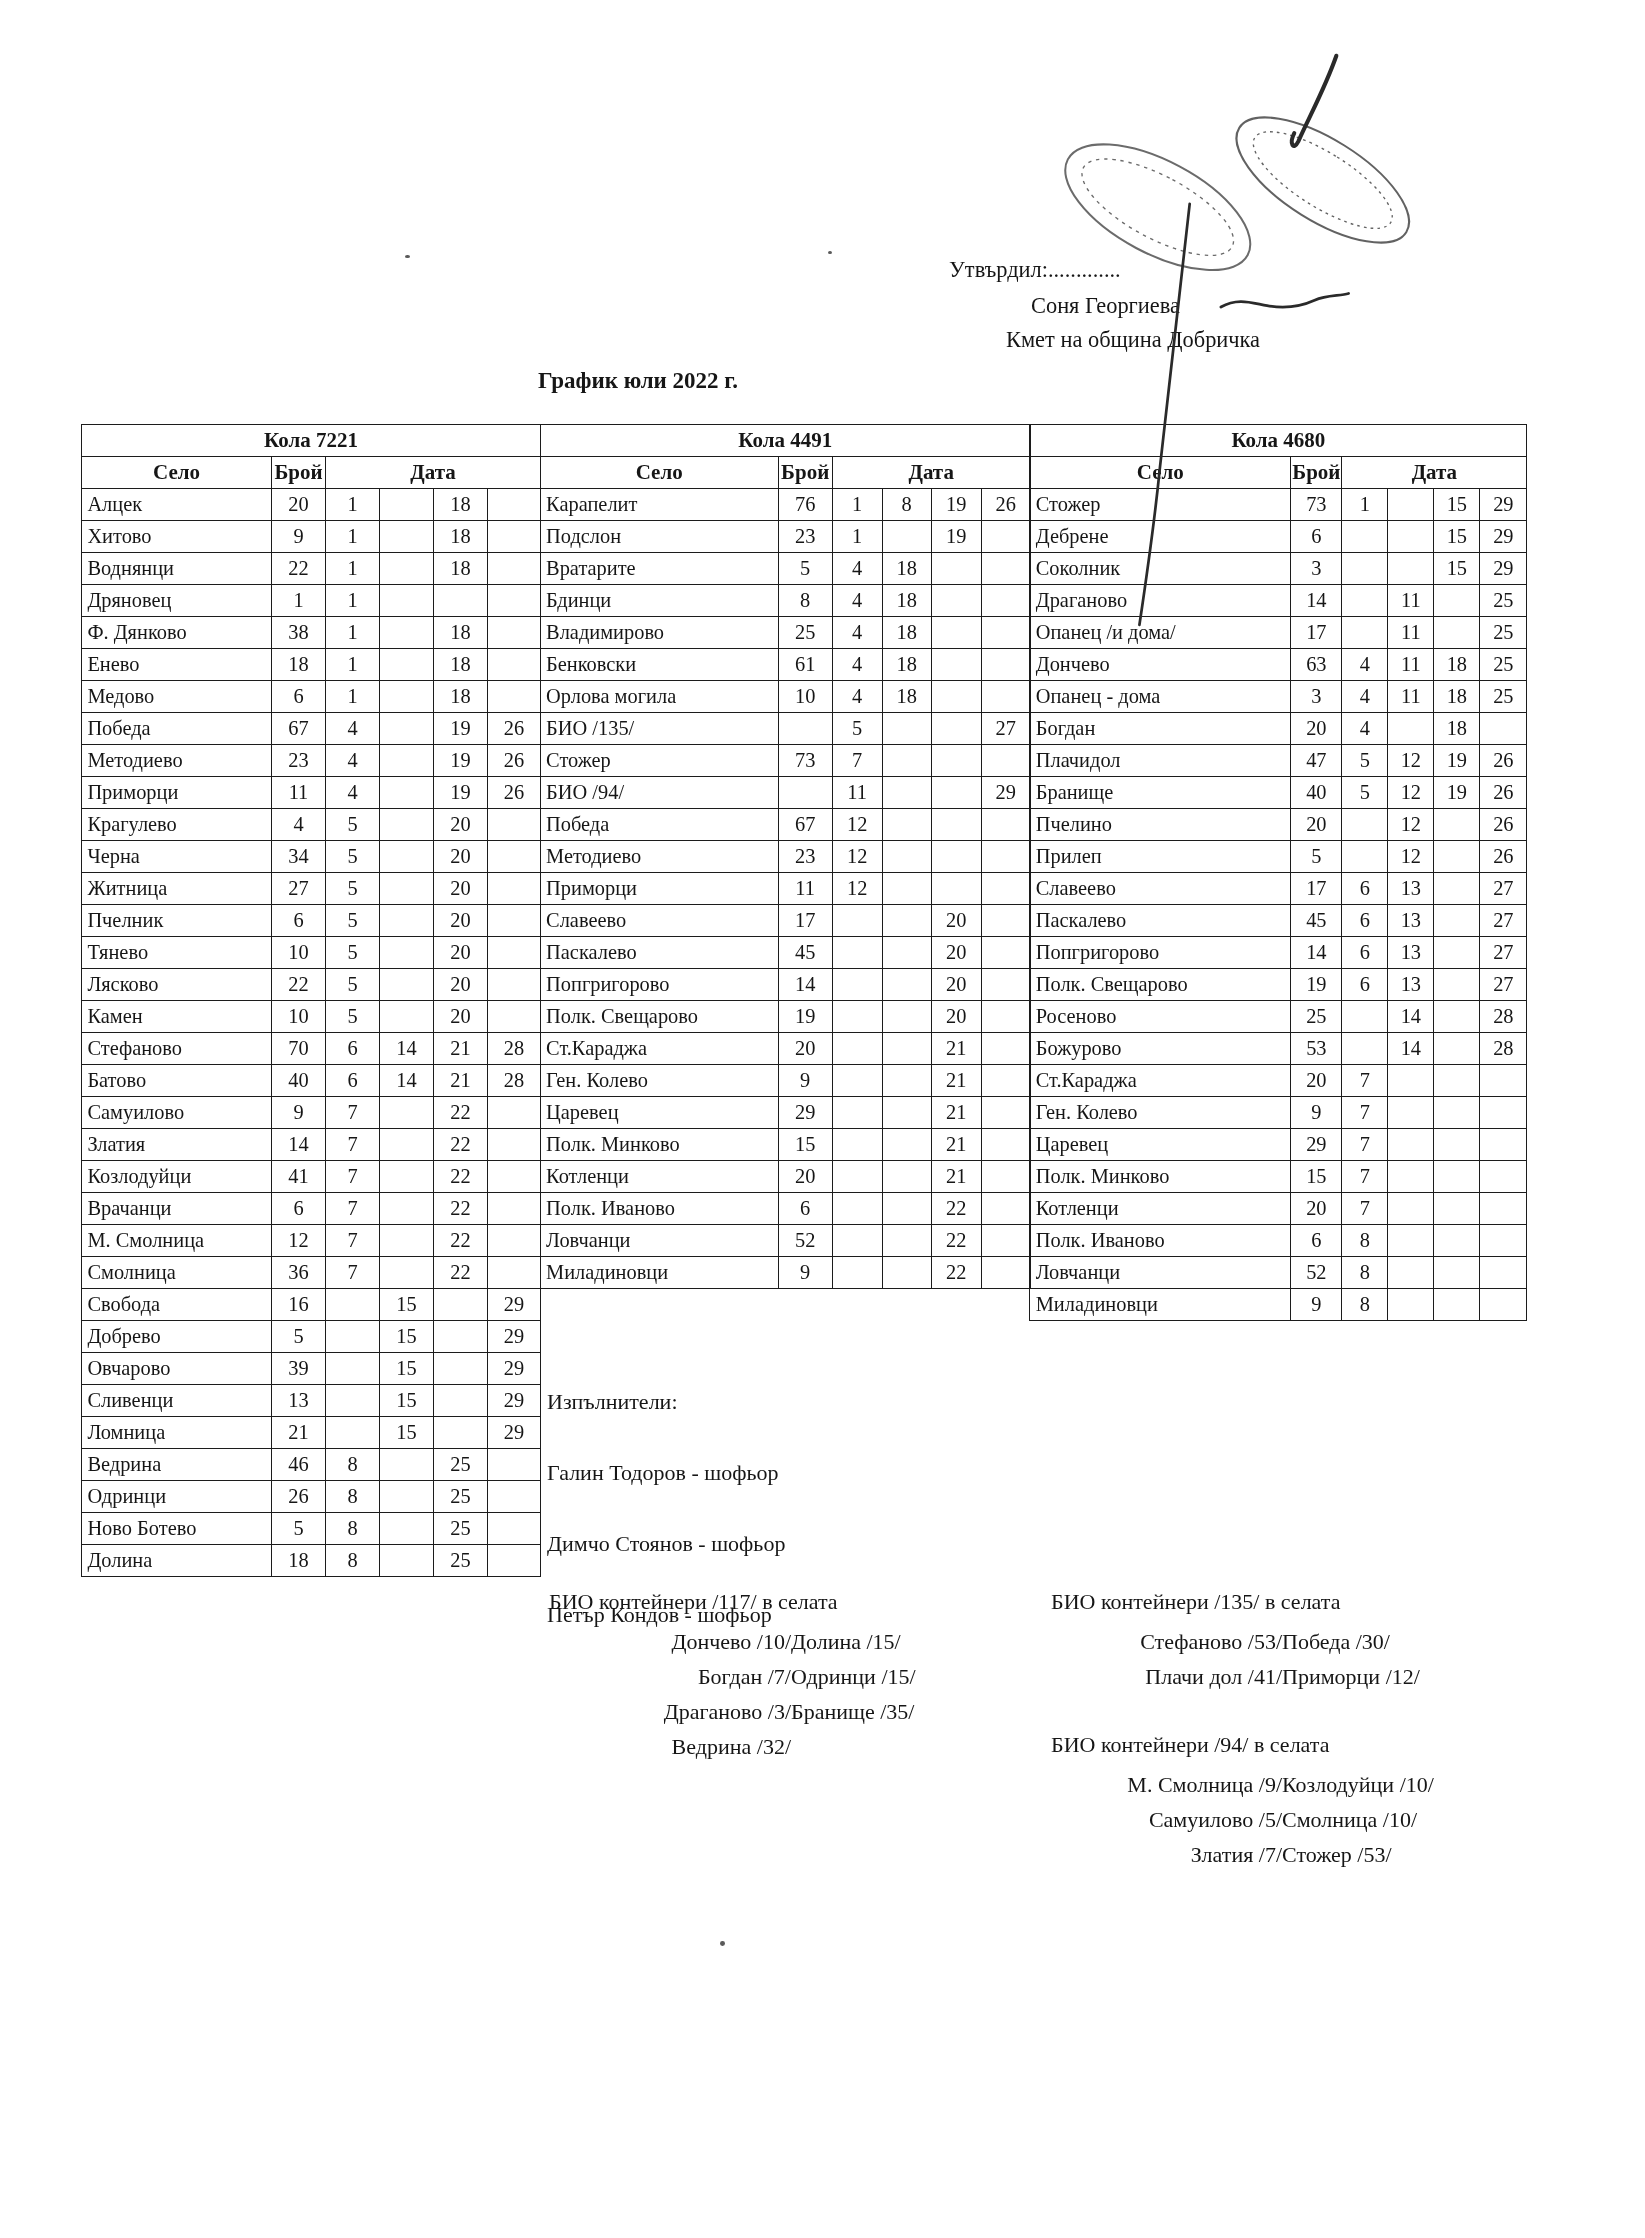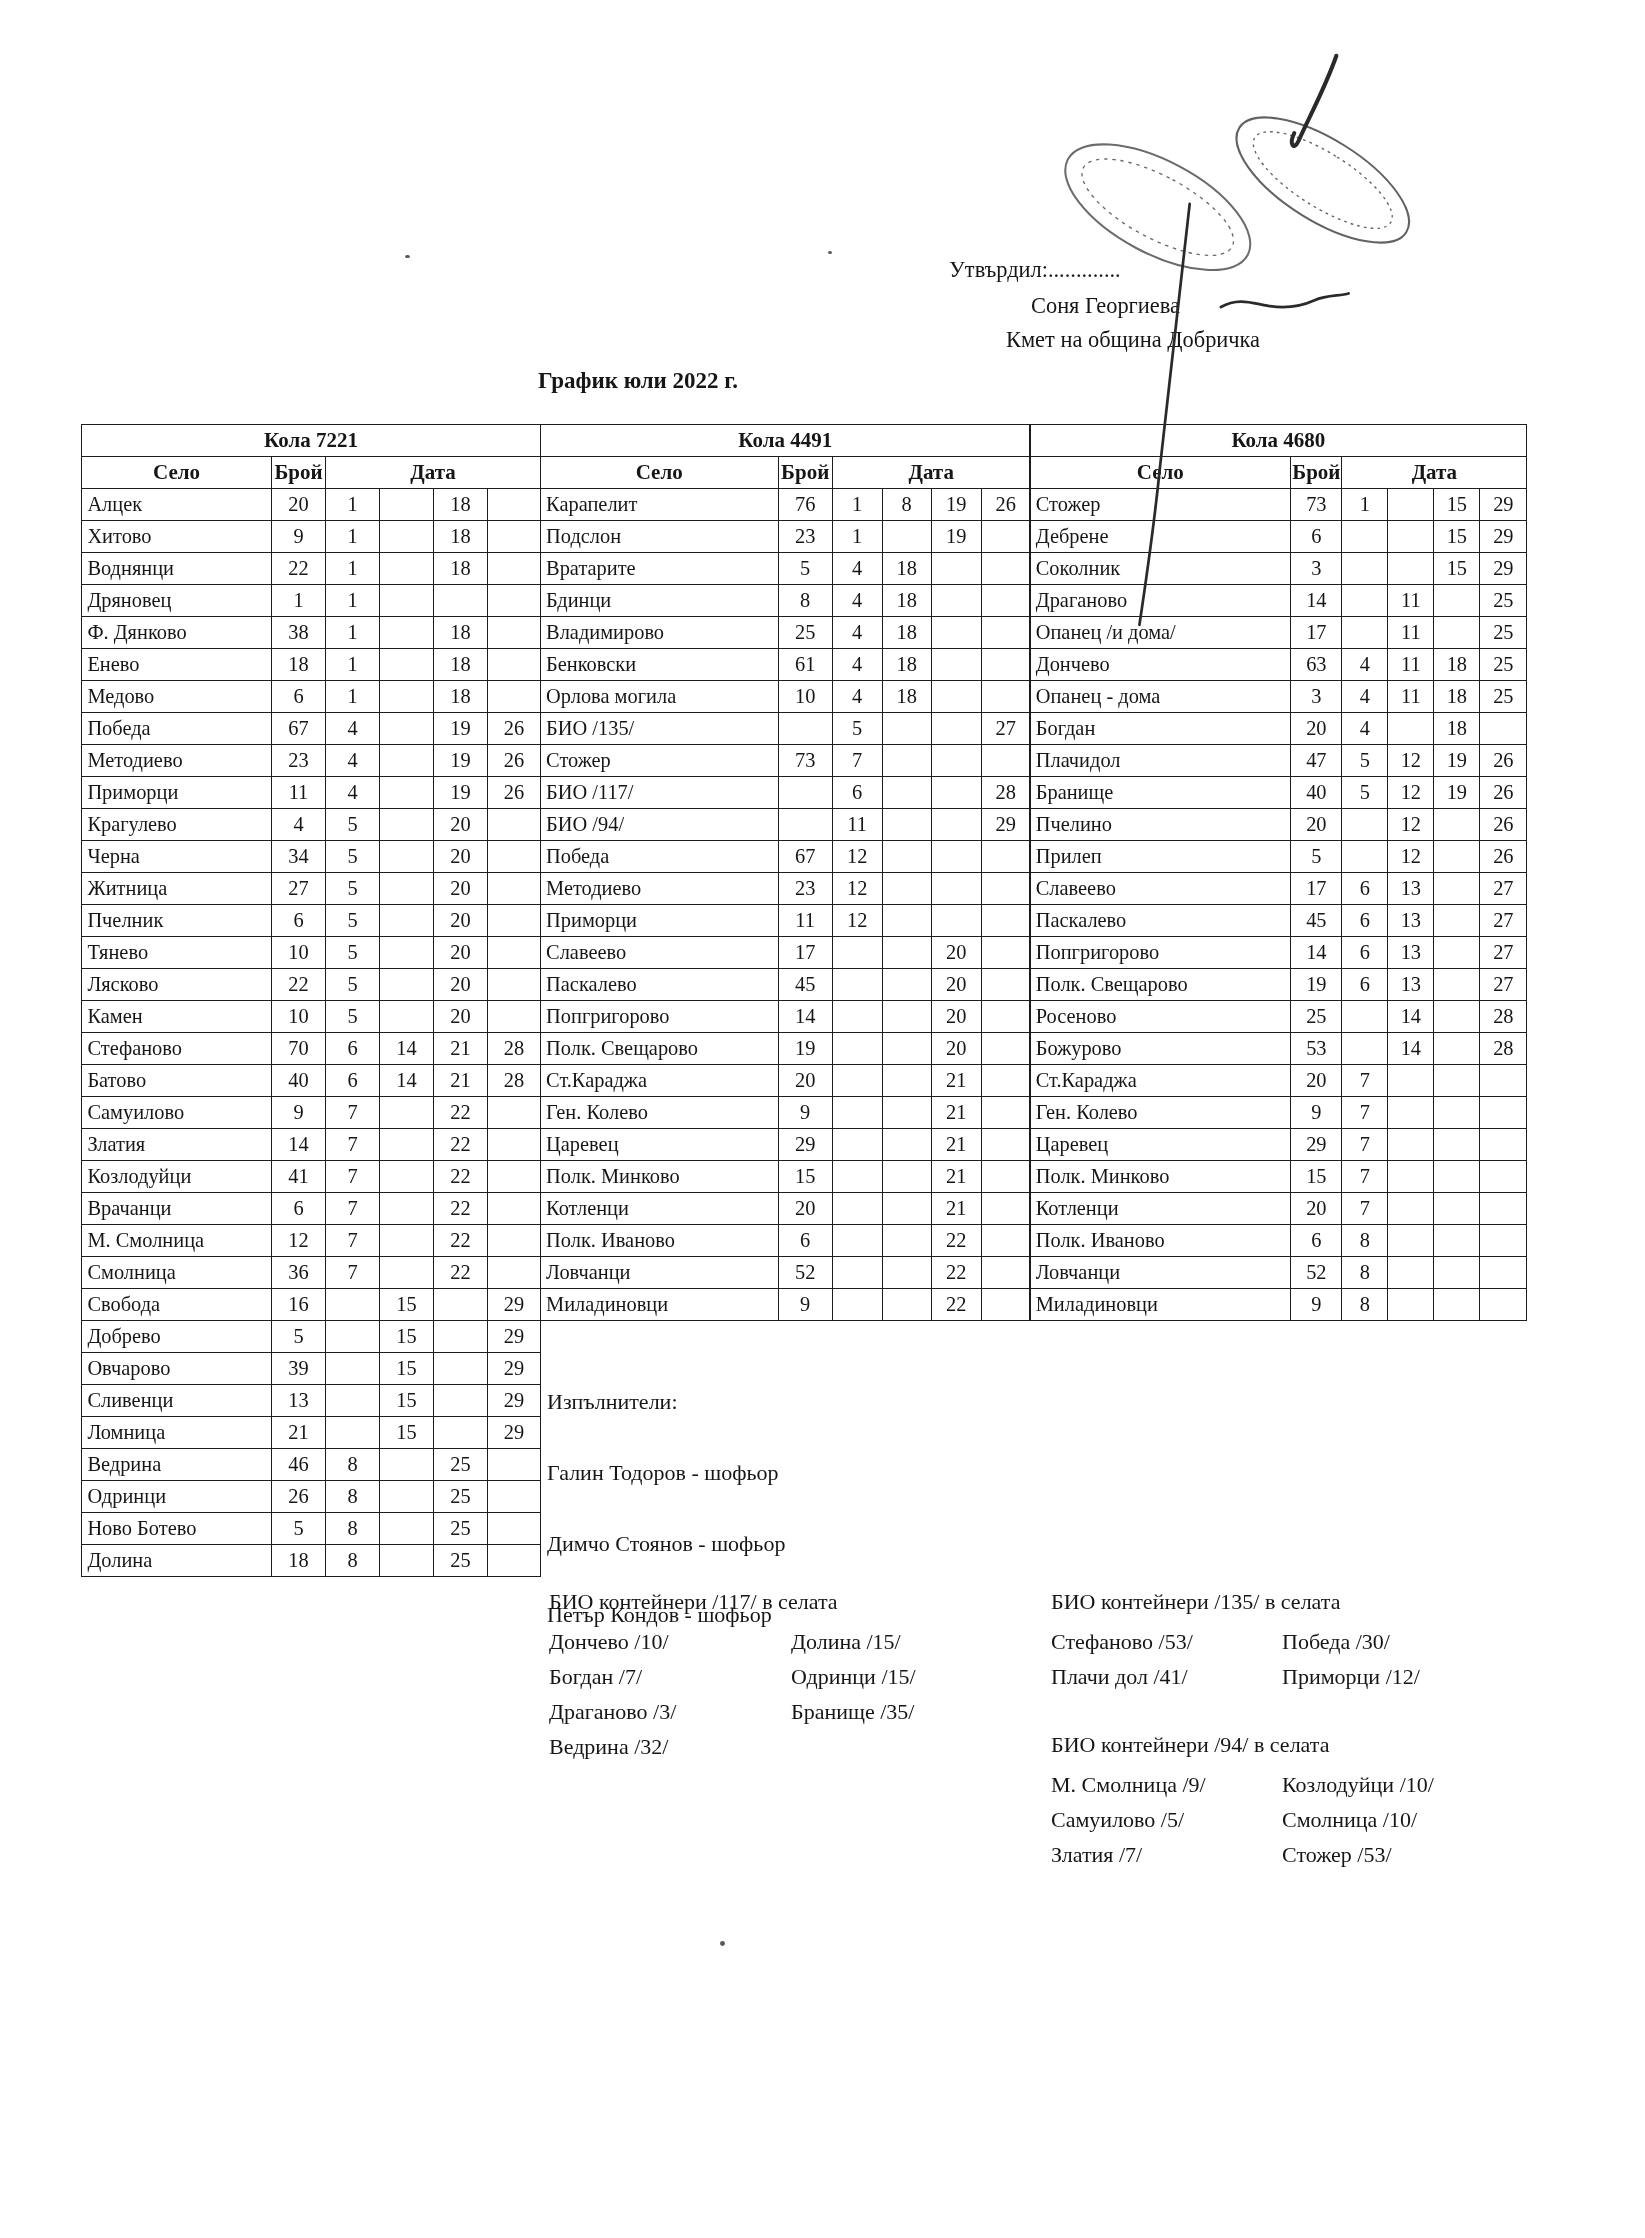--- a/index.html
+++ b/index.html
@@ -31,21 +31,21 @@
   .exec-block { left: 547px; top: 1384px; font-size: 22px; }
   .exec-heading { height: 35px; line-height: 35px; }
   .exec-item { height: 35px; line-height: 35px; margin-top: 36px; }
 
   .bio-block { font-size: 22px; }
   .bio-0 { left: 549px;  top: 1586px; }
   .bio-1 { left: 1051px; top: 1586px; }
   .bio-2 { left: 1051px; top: 1729px; }
   .bio-title { height: 38px; line-height: 31px; }
   .bio-row { height: 35px; line-height: 35px; white-space: nowrap; }
-  .bio-cell { display: inline-block; }
+  .bio-cell { display: inline-block; text-align: right; }
   .bio-0 .bio-cell:first-child { width: 242px; }
   .bio-1 .bio-cell:first-child, .bio-2 .bio-cell:first-child { width: 231px; }
 
   .overlay { left: 0; top: 0; pointer-events: none; }
   .speck { position: absolute; background: #5a5a5a; border-radius: 50%; }
 </style>
 </head>
 <body>
 
 <div class="abs approval-label">Утвърдил:.............</div>
@@ -435,28 +435,20 @@
           <td class="date"></td>
           <td class="date">27</td>
         </tr>
         <tr>
           <td class="village">Стожер</td>
           <td class="count">73</td>
           <td class="date">7</td>
           <td class="date"></td>
           <td class="date"></td>
           <td class="date"></td>
-        </tr>
-        <tr>
-          <td class="village">БИО /117/</td>
-          <td class="count"></td>
-          <td class="date">6</td>
-          <td class="date"></td>
-          <td class="date"></td>
-          <td class="date">28</td>
         </tr>
         <tr>
           <td class="village">БИО /94/</td>
           <td class="count"></td>
           <td class="date">11</td>
           <td class="date"></td>
           <td class="date"></td>
           <td class="date">29</td>
         </tr>
         <tr>

